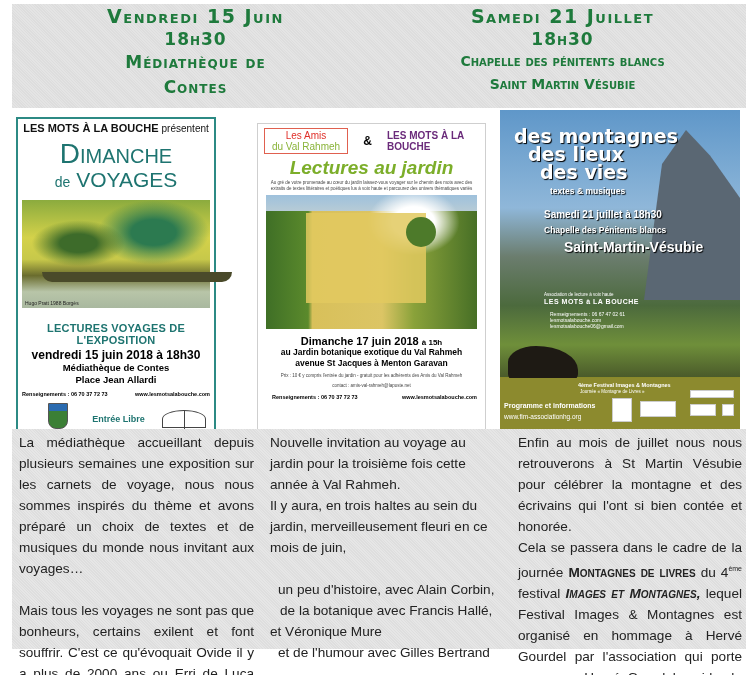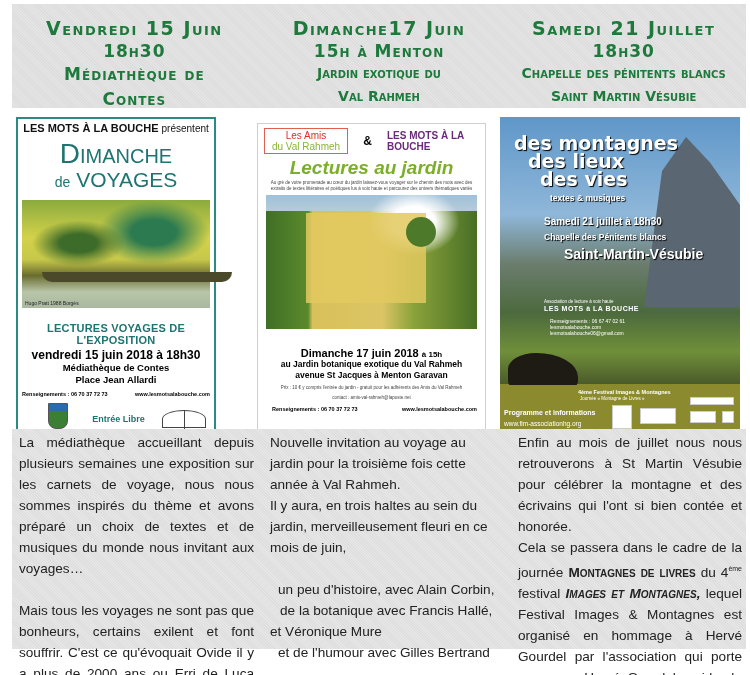--- a/index.html
+++ b/index.html
@@ -4,21 +4,21 @@
   <style>
     * { box-sizing: border-box; margin: 0; padding: 0; }
     html, body { width: 750px; height: 675px; overflow: hidden; background: #ffffff; }
     body { position: relative; font-family: "Liberation Sans", sans-serif; }
 
     .header-band {
       position: absolute; left: 12px; top: 4px; width: 734px; height: 104px;
       background: repeating-linear-gradient(45deg, #e4e4e4 0 1px, #dddddd 1px 2px);
       display: flex;
     }
-    .hcol { flex: 1; text-align: center; color: #1e7a3c; font-weight: bold; font-family: "DejaVu Sans", sans-serif; padding-top: 12px; }
+    .hcol { flex: 1; text-align: center; color: #1e7a3c; font-weight: bold; font-family: "DejaVu Sans", sans-serif; padding-top: 0; }
     .hcol .l1 { font-size: 19px; font-variant: small-caps; letter-spacing: 1.5px; line-height: 24px; }
     .hcol .l2 { font-size: 17px; font-variant: small-caps; letter-spacing: 1px; line-height: 22px; }
     .hcol .l3 { font-size: 17px; font-variant: small-caps; letter-spacing: 1px; line-height: 25px; }
     .hcol .l3s { font-size: 14px; font-variant: small-caps; line-height: 23px; }
 
     
     .poster1 {
       position: absolute; left: 16px; top: 117px; width: 200px; height: 327px;
       border: 2px solid #2c8a84; background: #fff;
     }
@@ -62,29 +62,29 @@
     .p2-desc { text-align: center; font-size: 4.5px; color: #444; line-height: 6px; padding: 1px 10px 0; }
     .p2-img {
       margin: 3px 8px 0 8px; height: 134px; position: relative;
       background:
         radial-gradient(ellipse at 70% 20%, #ffffff 0 10%, transparent 22%),
         linear-gradient(180deg, #9ec1dc 0%, #b7cbd6 12%, transparent 12%),
         linear-gradient(90deg, #3f6f26 0%, #5b8a2c 20%, #d8c05a 22%, #dcc565 55%, #8aa23a 70%, #476f26 100%);
     }
     .p2-house { position: absolute; left: 40px; top: 18px; width: 120px; height: 90px; background: #e2c95f; opacity: .85; }
     .p2-palm { position: absolute; left: 140px; top: 22px; width: 30px; height: 30px; border-radius: 50%; background: #4d7a2a; }
-    .p2-date { text-align: center; font-size: 11px; font-weight: bold; margin-top: 18px; }
+    .p2-date { text-align: center; font-size: 11px; font-weight: bold; margin-top: 6px; }
     .p2-date .small { font-size: 8px; }
     .p2-place { text-align: center; font-size: 8.5px; font-weight: bold; line-height: 11px; }
     .p2-prix { text-align: center; font-size: 4.5px; color: #444; margin-top: 4px; line-height: 6px; }
     .p2-info { display: flex; justify-content: space-between; font-size: 5.5px; font-weight: bold; padding: 5px 8px 0 14px; }
 
     
     .poster3 {
-      position: absolute; left: 500px; top: 117px; width: 240px; height: 326px; overflow: hidden;
+      position: absolute; left: 500px; top: 110px; width: 240px; height: 326px; overflow: hidden;
       background:
         linear-gradient(180deg, #5f97c9 0%, #8fb7d9 30%, #6b7d6e 45%, #4c6a3d 60%, #6f8f3a 72%, #4a5a2a 82%, transparent 82%),
         #8a8a2a;
     }
     .p3-mountain { position: absolute; right: 0; top: 20px; width: 120px; height: 170px; background: #5a6773; clip-path: polygon(20% 100%, 35% 20%, 55% 0%, 75% 15%, 100% 40%, 100% 100%); }
     .p3-title { position: absolute; left: 14px; top: 17px; color: #fff; font-weight: bold; font-size: 19px; line-height: 18px; text-shadow: 1px 1px 1px #000; font-family: "DejaVu Sans", sans-serif; }
     .p3-title .t2 { padding-left: 14px; display: block; }
     .p3-title .t3 { padding-left: 26px; display: block; }
     .p3-sub { position: absolute; left: 50px; top: 76px; color: #fff; font-size: 8.5px; font-weight: bold; text-shadow: 1px 1px 1px #000; }
     .p3-date { position: absolute; left: 44px; top: 99px; color: #fff; font-size: 10px; font-weight: bold; text-shadow: 1px 1px 1px #000; }
@@ -121,26 +121,20 @@
 <body>
 
 <div class="header-band">
   <div class="hcol">
     <div class="l1">Vendredi  15 Juin</div>
     <div class="l2">18h30</div>
     <div class="l3">Médiathèque de</div>
     <div class="l3">Contes</div>
   </div>
   <div class="hcol">
-    <div class="l1">Dimanche17 Juin</div>
-    <div class="l2">15h à Menton</div>
-    <div class="l3s">Jardin exotique du</div>
-    <div class="l3s">Val Rahmeh</div>
-  </div>
-  <div class="hcol">
     <div class="l1">Samedi 21 Juillet</div>
     <div class="l2">18h30</div>
     <div class="l3s">Chapelle des pénitents blancs</div>
     <div class="l3s">Saint Martin Vésubie</div>
   </div>
 </div>
 
 <div class="poster1">
   <div class="p1-top">
     <span>LES MOTS À LA BOUCHE</span>

